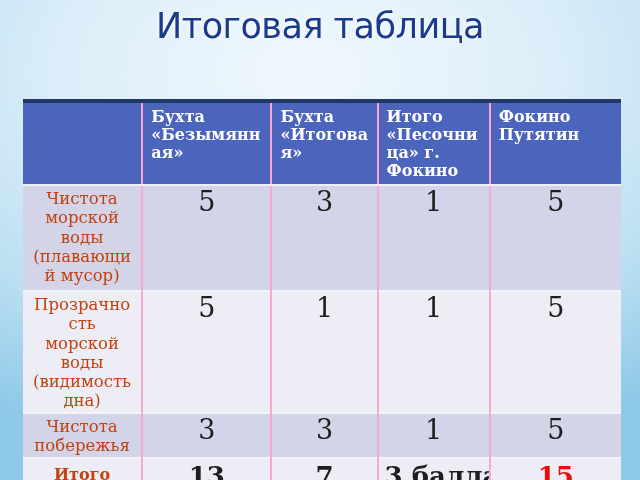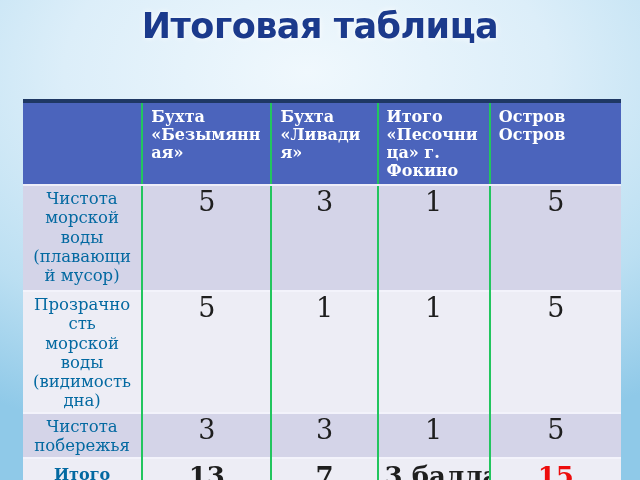--- a/index.html
+++ b/index.html
@@ -11,21 +11,21 @@
       #F0F8FD 0%, #DCEEF9 40%, #BBDFF2 72%, #8FC9E8 100%);
     font-family: "DejaVu Serif", serif;
   }
 
   
   .slide-title {
     position: absolute;
     top: 4px; left: 0; right: 0;
     text-align: center;
     font-family: "DejaVu Sans", sans-serif;
-    font-weight: bold;
+    font-weight: normal;
     font-size: 35px;
     line-height: 1.3;
     color: #1B3A8C;
     text-shadow: 0 0 6px rgba(255,255,255,0.85), 0 0 2px rgba(255,255,255,0.6);
     letter-spacing: -0.5px;
   }
 
   
   .results-table-wrap {
     position: absolute;
@@ -38,21 +38,21 @@
     table-layout: fixed;
     width: 598px;
   }
   col.c0 { width: 119px; }
   col.c1 { width: 129px; }
   col.c2 { width: 106px; }
   col.c3 { width: 112px; }
   col.c4 { width: 131px; }
 
   th, td { vertical-align: top; }
-  th:not(:first-child), td:not(:first-child) { border-left: 2px solid #22c55e; }
+  th:not(:first-child), td:not(:first-child) { border-left: 2px solid #f9a8d4; }
   tr + tr td { border-top: 2px solid #F3F3FB; }
   thead th { border-bottom: 2px solid #EDEDF8; }
 
   thead th {
     background: #4B64BC;
     color: #FFFFFF;
     font-weight: bold;
     font-size: 16px;
     line-height: 1.13;
     text-align: left;
@@ -61,21 +61,21 @@
     overflow-wrap: anywhere;
     overflow: hidden;
   }
 
   tbody tr.odd td  { background: #D4D4E8; }
   tbody tr.even td { background: #EDEDF5; margin-top: 48px; }
 
   td.row-label {
     font-size: 16.5px;
     line-height: 1.16;
-    color: #0369a1;
+    color: #c2410c;
     text-align: center;
     padding: 3px 9px 2px 9px;
     overflow-wrap: anywhere;
     overflow: hidden;
   }
   td.cell-value {
     font-size: 27px;
     line-height: 1.05;
     color: #1E1E1E;
     text-align: center;
@@ -114,23 +114,23 @@
       <col class="c0">
         <col class="c1">
         <col class="c2">
         <col class="c3">
         <col class="c4">
     </colgroup>
     <thead>
       <tr>
         <th></th>
         <th>Бухта «Безымянная»</th>
-        <th>Бухта «Ливадия»</th>
+        <th>Бухта «Итоговая»</th>
         <th>Итого «Песочница» г. Фокино</th>
-        <th>Остров Остров</th>
+        <th>Фокино Путятин</th>
       </tr>
     </thead>
     <tbody>
       <tr class="odd row-1">
         <td class="row-label">Чистота морской воды (плавающий мусор)</td>
         <td class="cell-value">5</td>
         <td class="cell-value">3</td>
         <td class="cell-value">1</td>
         <td class="cell-value">5</td>
       </tr>

